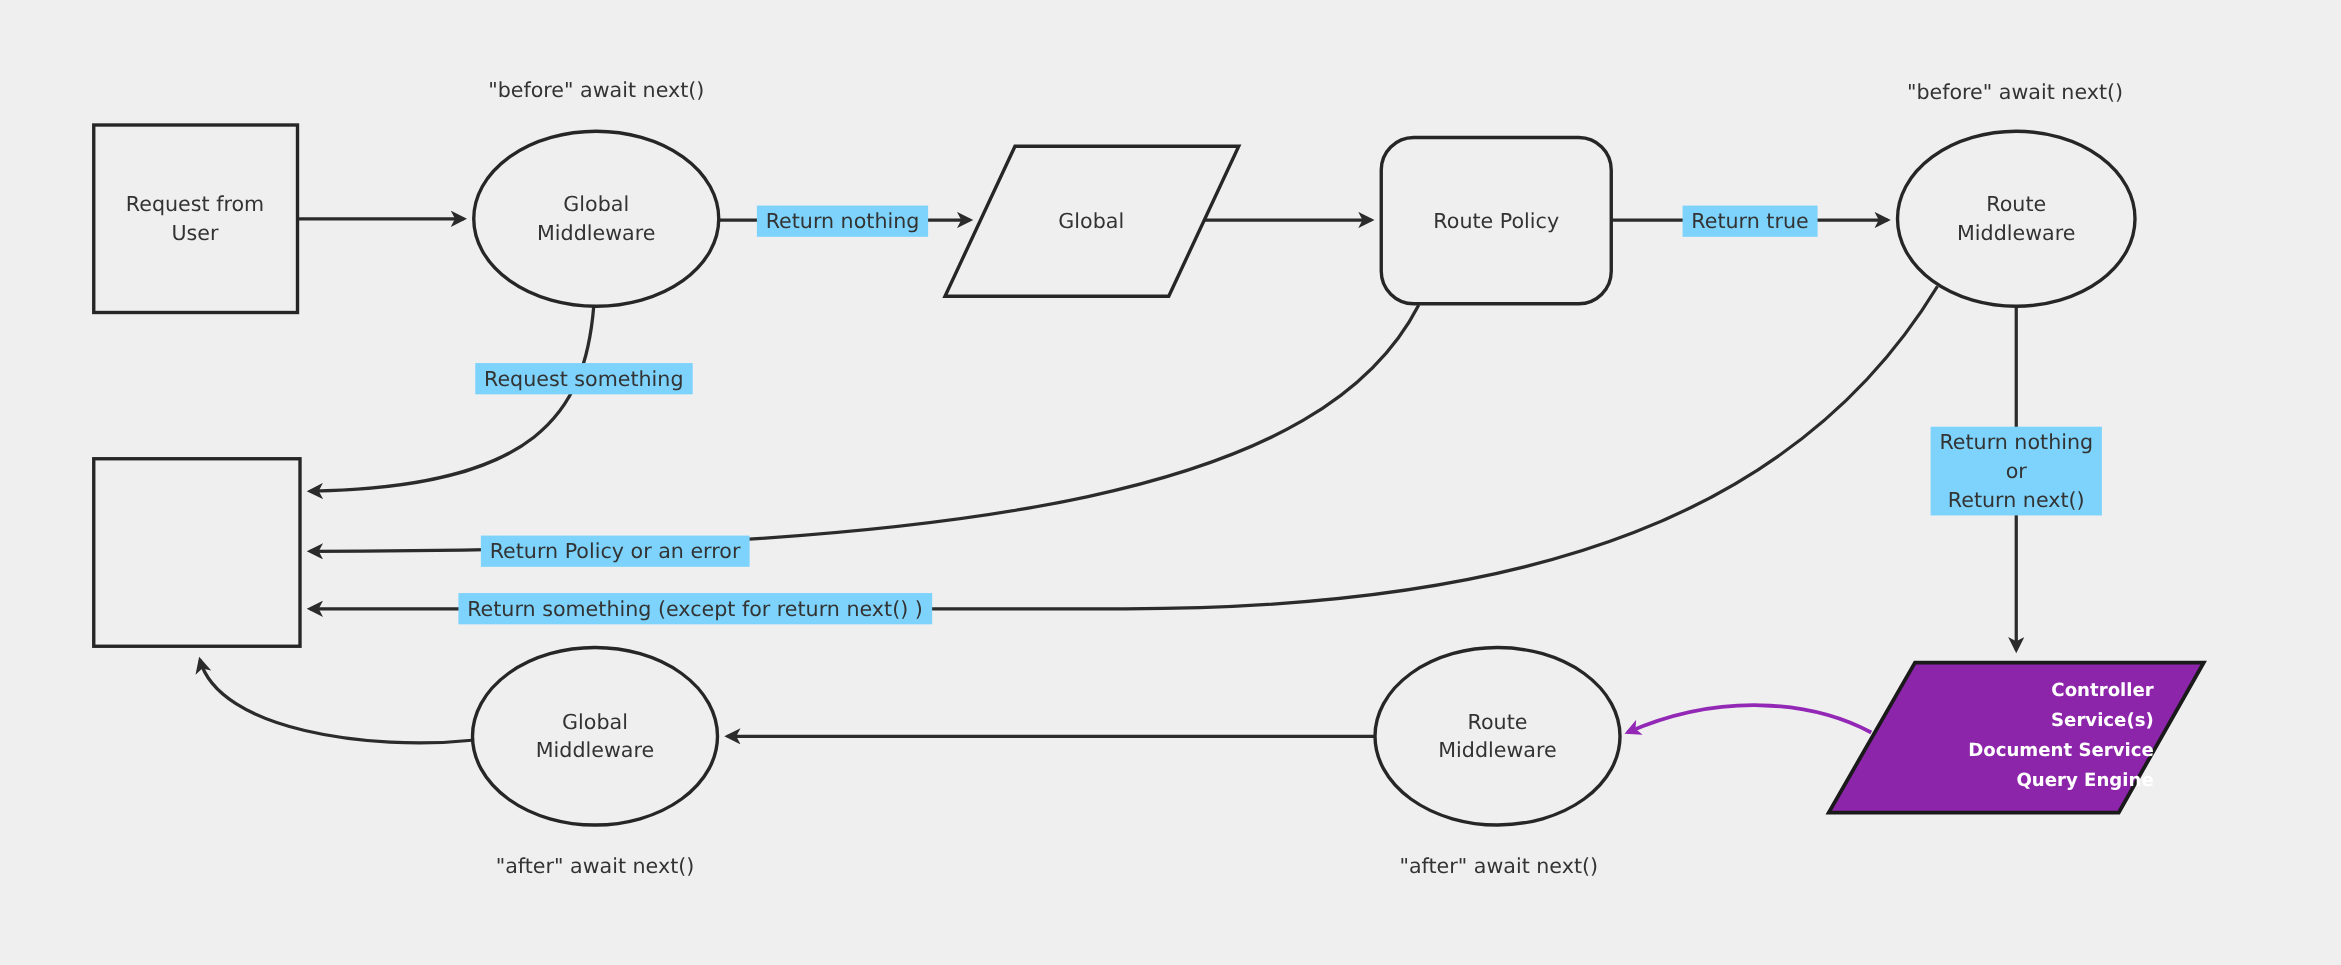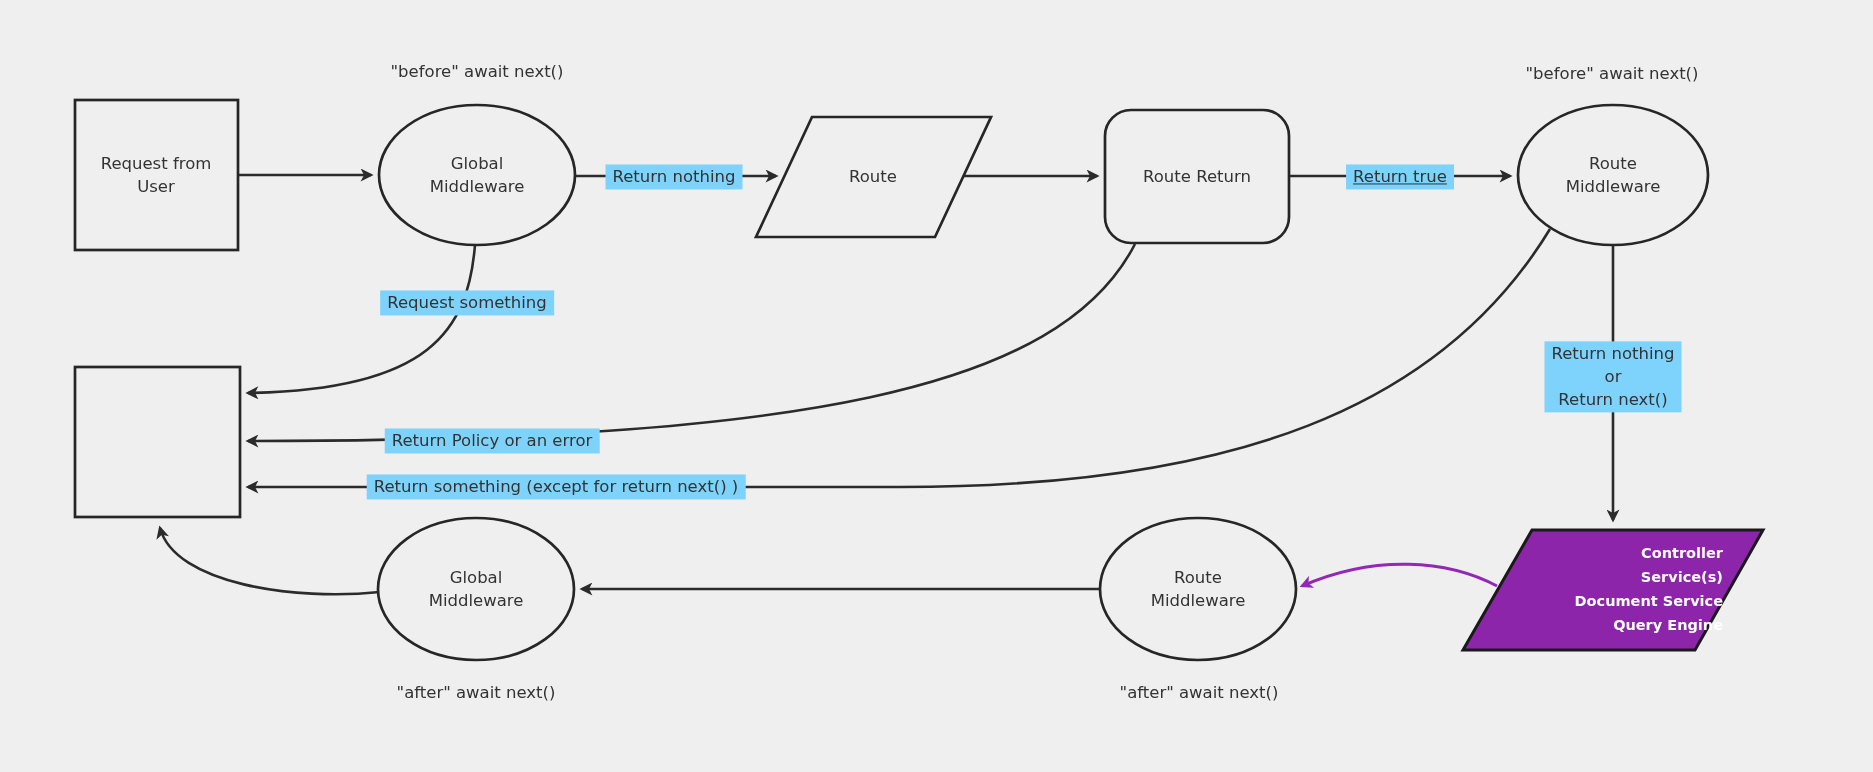--- a/index.html
+++ b/index.html
@@ -64,34 +64,34 @@
       <ellipse cx="1613" cy="175" rx="95" ry="70"></ellipse>
       <rect x="75" y="367" width="165" height="150"></rect>
       <ellipse cx="1198" cy="589" rx="98" ry="71"></ellipse>
       <ellipse cx="476" cy="589" rx="98" ry="71"></ellipse>
     </g>
     <polygon points="1532,530 1763,530 1695,650 1463,650" stroke-width="3" stroke="#1a1a1a" fill="#8d25ab"></polygon>
   </svg>
 
   <div class="node-label wrap-140" style="left:156px; top:175px;">Request from User</div>
   <div class="node-label wrap-125" style="left:477px; top:175px;">Global Middleware</div>
-  <div class="node-label" style="left:873px; top:177px;">Route</div>
-  <div class="node-label" style="left:1197px; top:177px;">Route Return</div>
+  <div class="node-label" style="left:873px; top:177px;">Global</div>
+  <div class="node-label" style="left:1197px; top:177px;">Route Policy</div>
   <div class="node-label wrap-125" style="left:1613px; top:175px;">Route Middleware</div>
   <div class="controller-label" style="left:1613px; top:590px;">Controller
 Service(s)
 Document Service
 Query Engine</div>
   <div class="node-label wrap-125" style="left:1198px; top:589px;">Route Middleware</div>
   <div class="node-label wrap-125" style="left:476px; top:589px;">Global Middleware</div>
 
   <div class="label" style="left:477px; top:72px;">"before" await next()</div>
   <div class="label" style="left:1612px; top:74px;">"before" await next()</div>
   <div class="label masked" style="left:674px; top:177px;">Return nothing</div>
-  <div class="label masked" style="left:1400px; top:177px;text-decoration:underline;">Return true</div>
+  <div class="label masked" style="left:1400px; top:177px;">Return true</div>
   <div class="label masked" style="left:467px; top:303px;">Request something</div>
   <div class="label masked" style="left:492px; top:441px;">Return Policy or an error</div>
   <div class="label masked" style="left:556px; top:487px;">Return something (except for return next() )</div>
   <div class="label masked multiline" style="left:1613px; top:377px;">Return nothing
 or
 Return next()</div>
   <div class="label" style="left:1199px; top:693px;">"after" await next()</div>
   <div class="label" style="left:476px; top:693px;">"after" await next()</div>
 
 </div>

